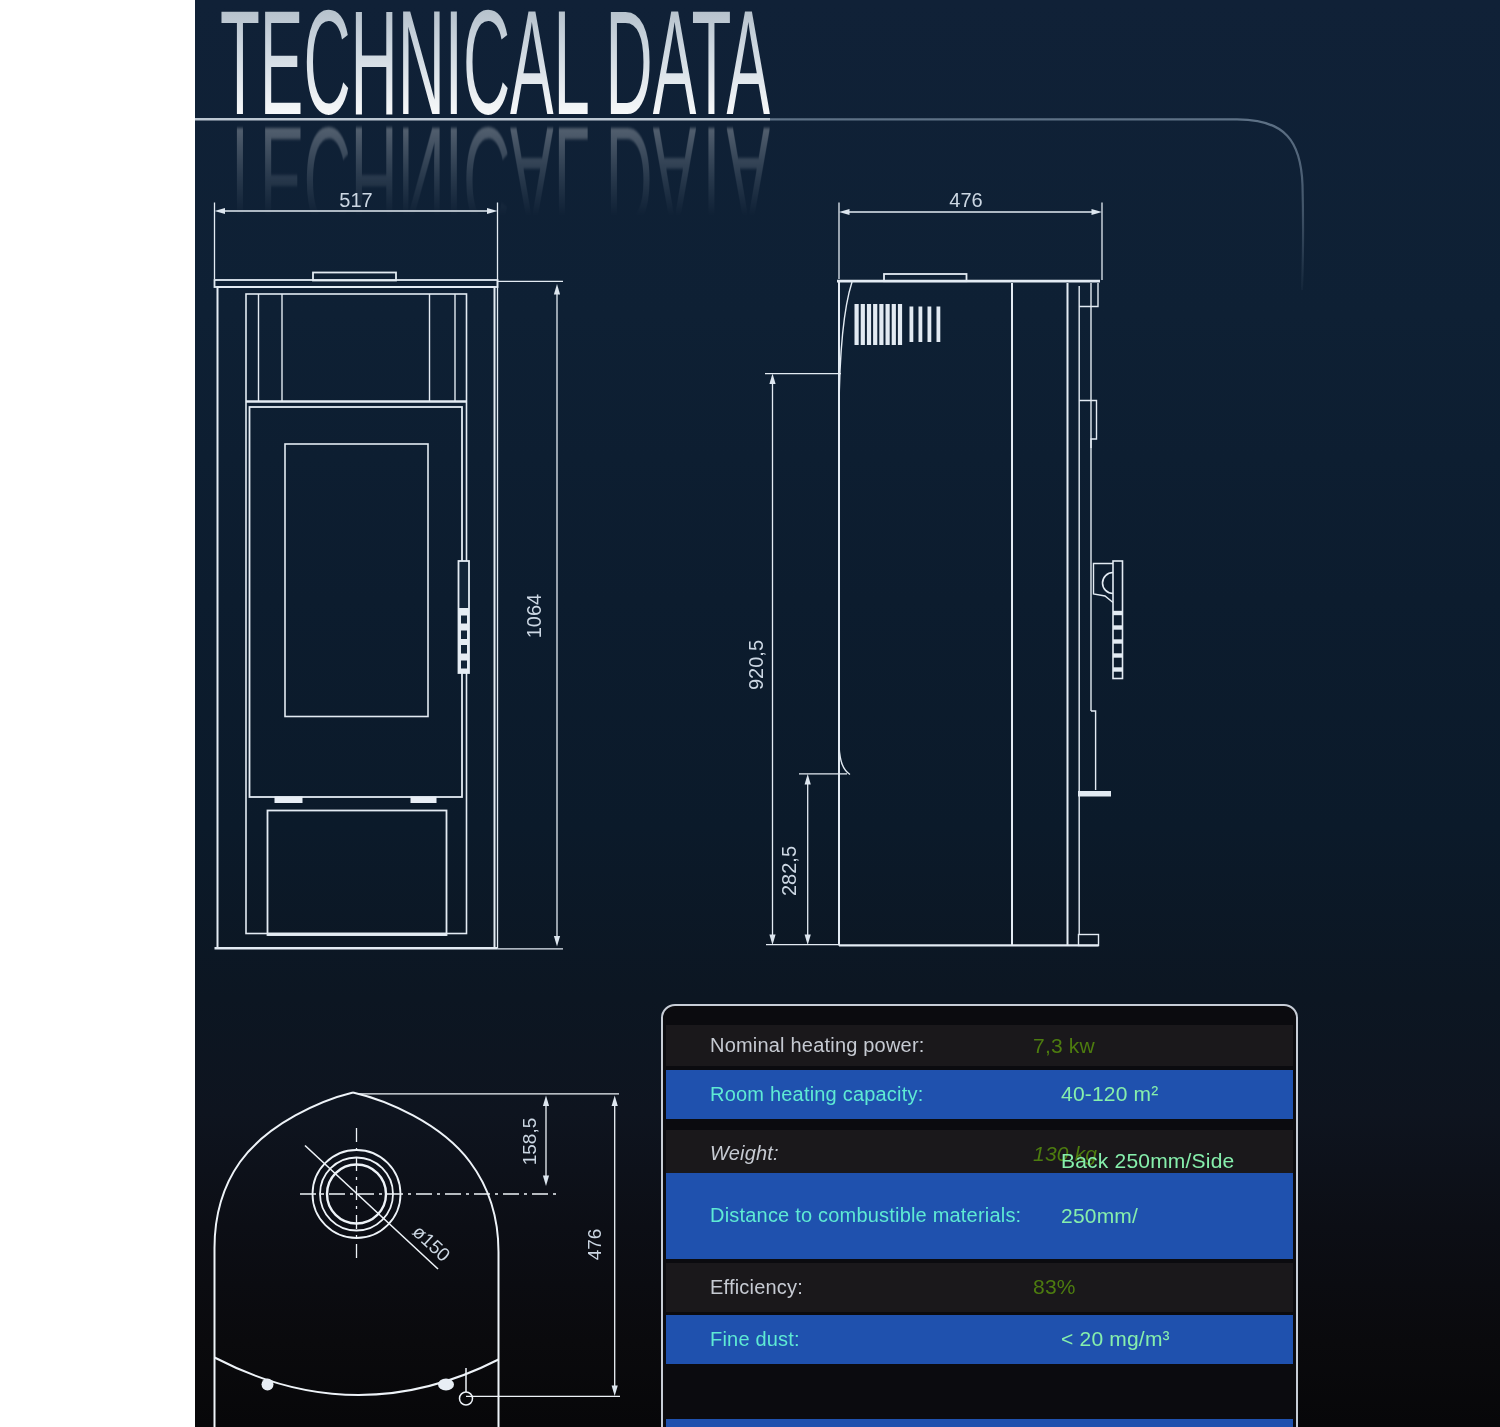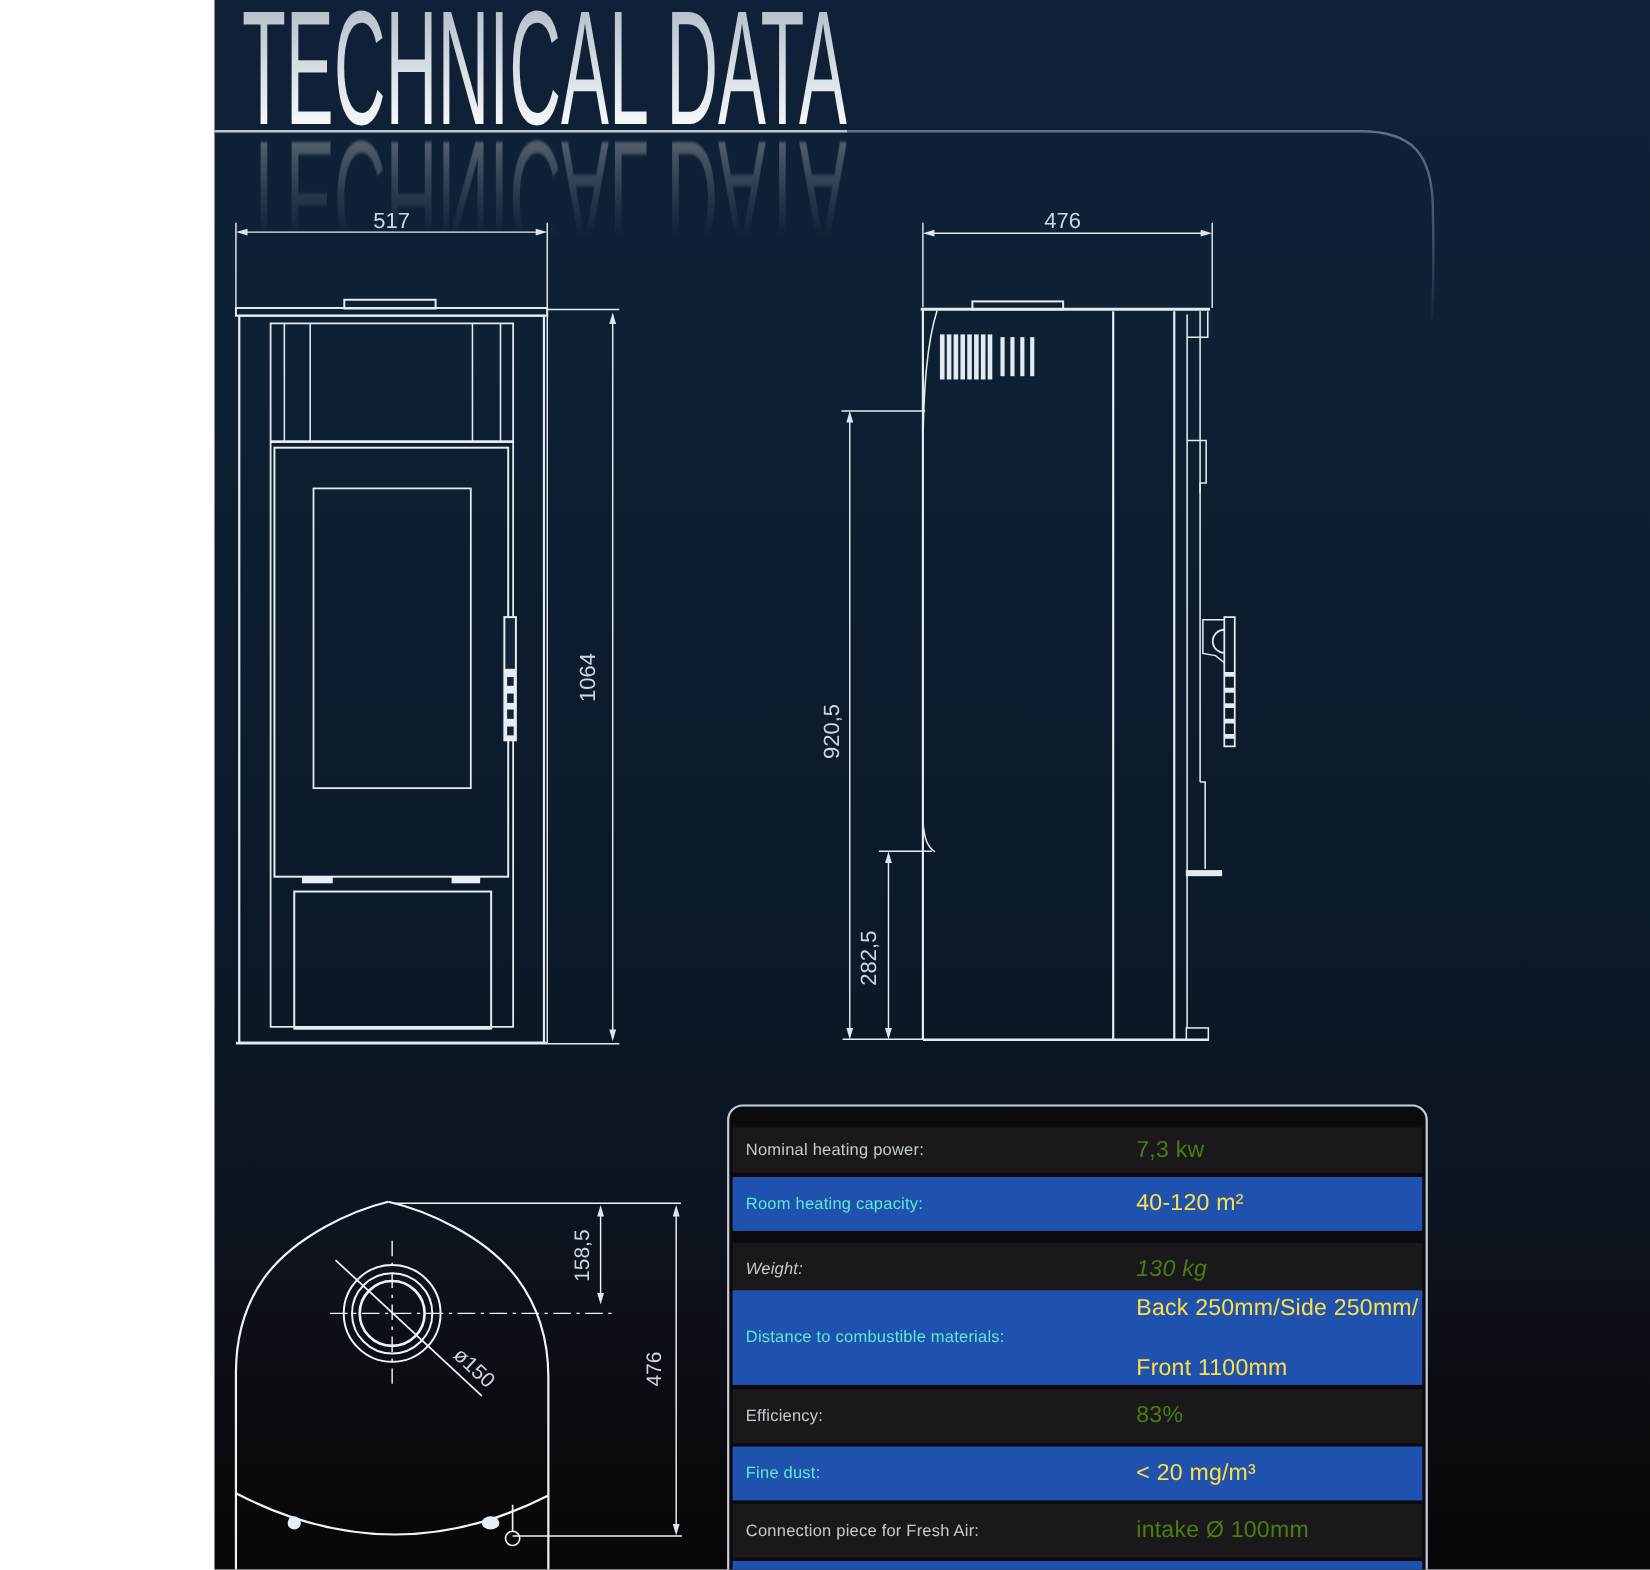--- a/index.html
+++ b/index.html
@@ -14,24 +14,24 @@
 #titleref{top:264px;transform:scaleY(-1) scaleX(0.441);
 opacity:0.3;filter:blur(1.4px);
 -webkit-mask-image:linear-gradient(0deg,rgba(0,0,0,1) 18%,rgba(0,0,0,0) 72%);
 mask-image:linear-gradient(0deg,rgba(0,0,0,1) 18%,rgba(0,0,0,0) 72%);}
 #drawings{position:absolute;left:-195px;top:0;width:1500px;height:1427px;filter:blur(0.4px);}
 #tbl{position:absolute;left:466px;top:1004px;width:633px;height:460px;
 border:2.5px solid #c7cdd6;border-radius:14px;background:#0b0b0f;}
 .row{position:absolute;left:3px;width:627px;display:flex;align-items:center;}
 .dark{background:#1a181b;}
 .blue{background:#1f51ae;}
-.lbl{font-size:15px;color:#c6cad2;padding-left:12px;letter-spacing:0.2px;}
+.lbl{font-size:20px;color:#c6cad2;padding-left:12px;letter-spacing:0.2px;margin-left:32px;}
 .blue .lbl{color:#5eead4;}
 .val{position:absolute;left:367px;font-size:21px;color:#4d7c0f;letter-spacing:0.2px;}
-.blue .val{color:#fde047;}
+.blue .val{color:#86efac;margin-left:28px;}
 </style>
 </head>
 <body>
 <div id="page">
   <div id="title">TECHNICAL DATA</div>
   <div id="titleref">TECHNICAL DATA</div>
   <div id="tbl">
     <div class="row dark" style="top:19px;height:41px;">
         <span class="lbl">Nominal heating power:</span>
         <span class="val">7,3 kw</span>
@@ -48,24 +48,20 @@
         <span class="lbl">Distance to combustible materials:</span>
         <span class="val" style="line-height:55px;">Back 250mm/Side 250mm/<br>Front 1100mm</span>
       </div>
     <div class="row dark" style="top:256.5px;height:49px;">
         <span class="lbl">Efficiency:</span>
         <span class="val">83%</span>
       </div>
     <div class="row blue" style="top:309px;height:48.5px;">
         <span class="lbl">Fine dust:</span>
         <span class="val">&lt; 20 mg/m³</span>
-      </div>
-    <div class="row dark" style="top:361px;height:48.5px;">
-        <span class="lbl">Connection piece for Fresh Air:</span>
-        <span class="val">intake Ø 100mm</span>
       </div>
     <div class="row blue" style="top:412.5px;height:45px;"></div>
   </div>
   <svg id="drawings" viewBox="0 0 1500 1427" width="1500" height="1427" xmlns="http://www.w3.org/2000/svg">
     <defs>
       <linearGradient id="fade" x1="0" y1="120" x2="0" y2="300" gradientUnits="userSpaceOnUse">
         <stop offset="0" stop-color="#9fb4c8" stop-opacity="0.55"></stop>
         <stop offset="0.5" stop-color="#9fb4c8" stop-opacity="0.35"></stop>
         <stop offset="1" stop-color="#9fb4c8" stop-opacity="0"></stop>
       </linearGradient>

